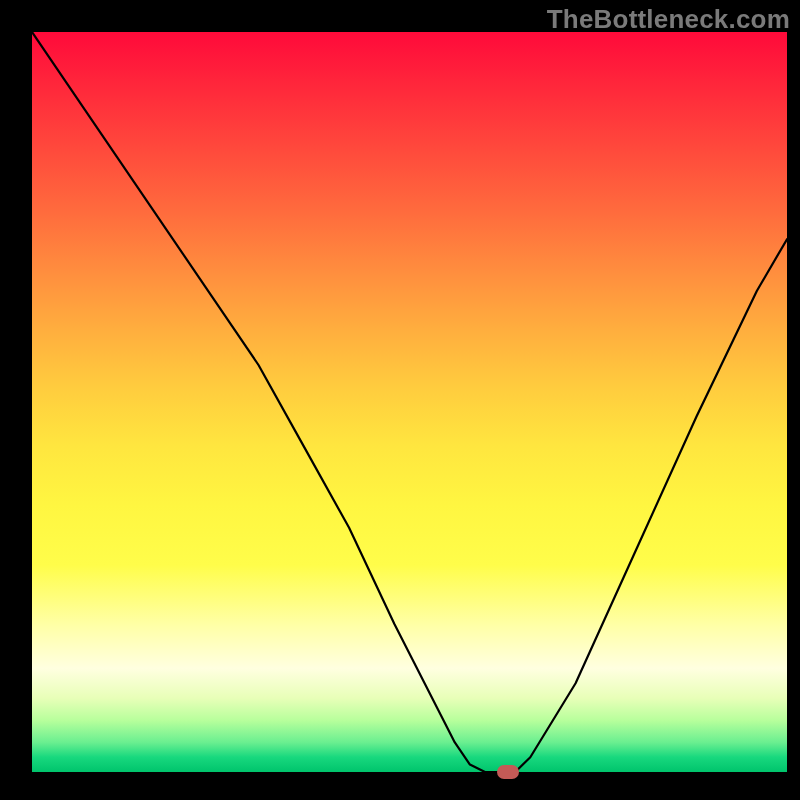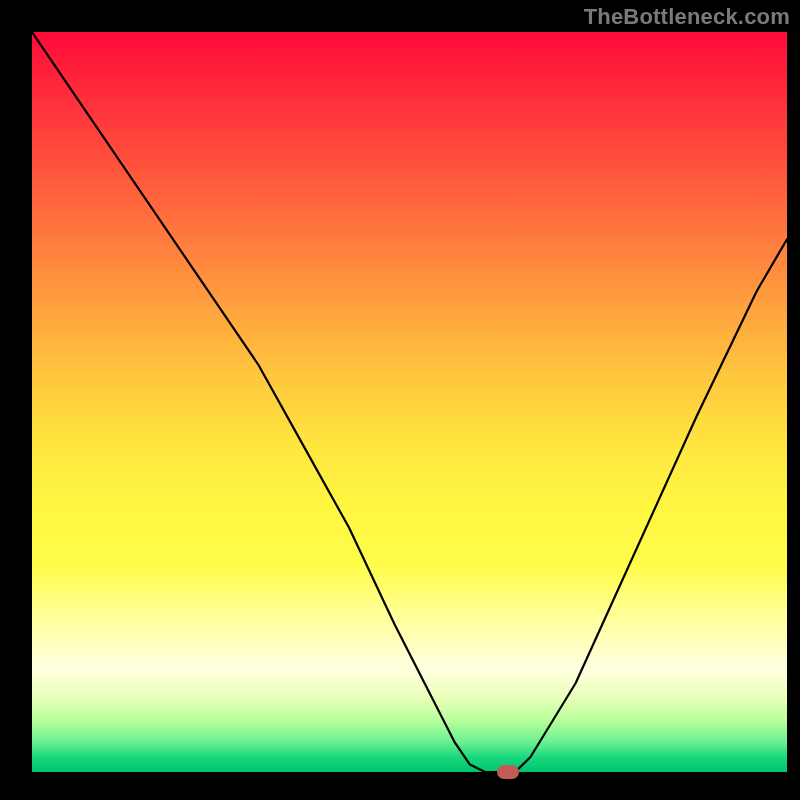--- a/index.html
+++ b/index.html
@@ -3,21 +3,21 @@
 <meta charset="utf-8">
 <style>
   * { margin: 0; padding: 0; box-sizing: border-box; }
   html, body { width: 800px; height: 800px; overflow: hidden; }
   body { background: #000; position: relative; font-family: Arial, sans-serif; }
 
   .watermark {
     position: absolute;
     top: 4px;
     right: 10px;
-    font-size: 22px;
+    font-size: 26px;
     font-weight: 600;
     color: #7a7a7a;
     z-index: 5;
     letter-spacing: 0.2px;
   }
 
   .plot {
     position: absolute;
     left: 32px;
     top: 32px;

